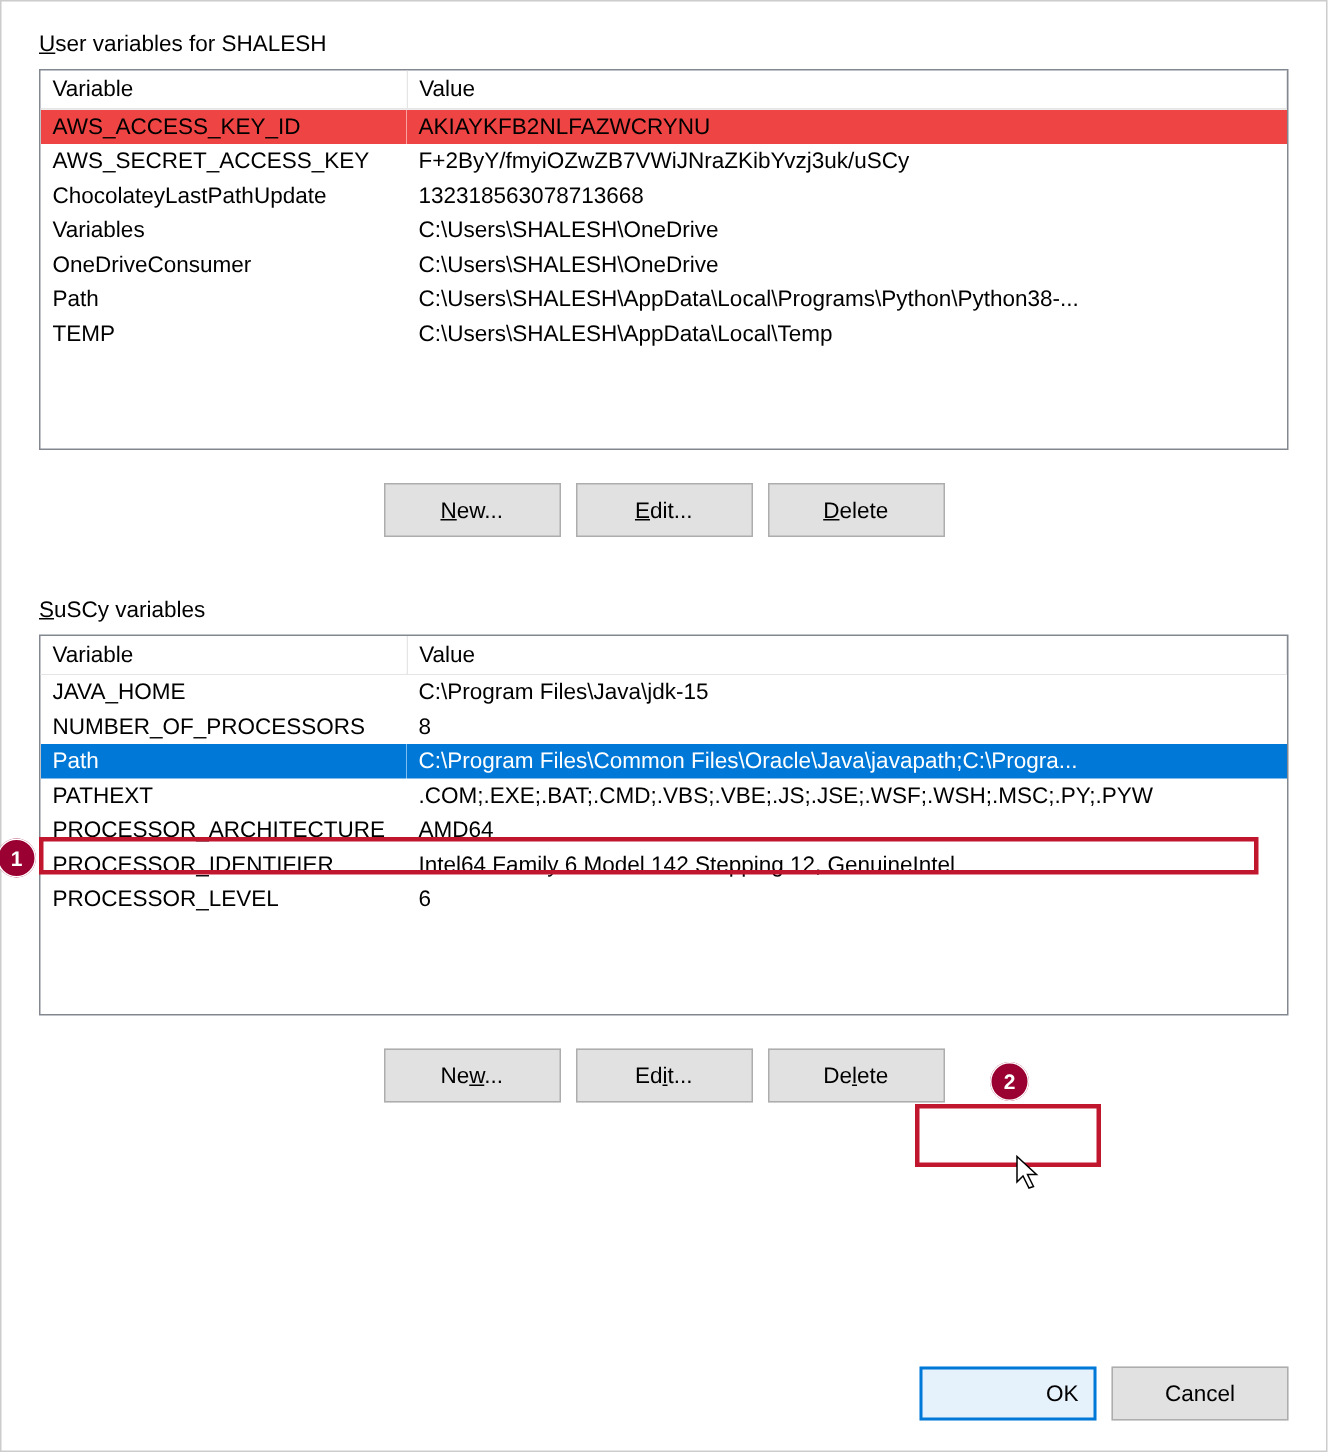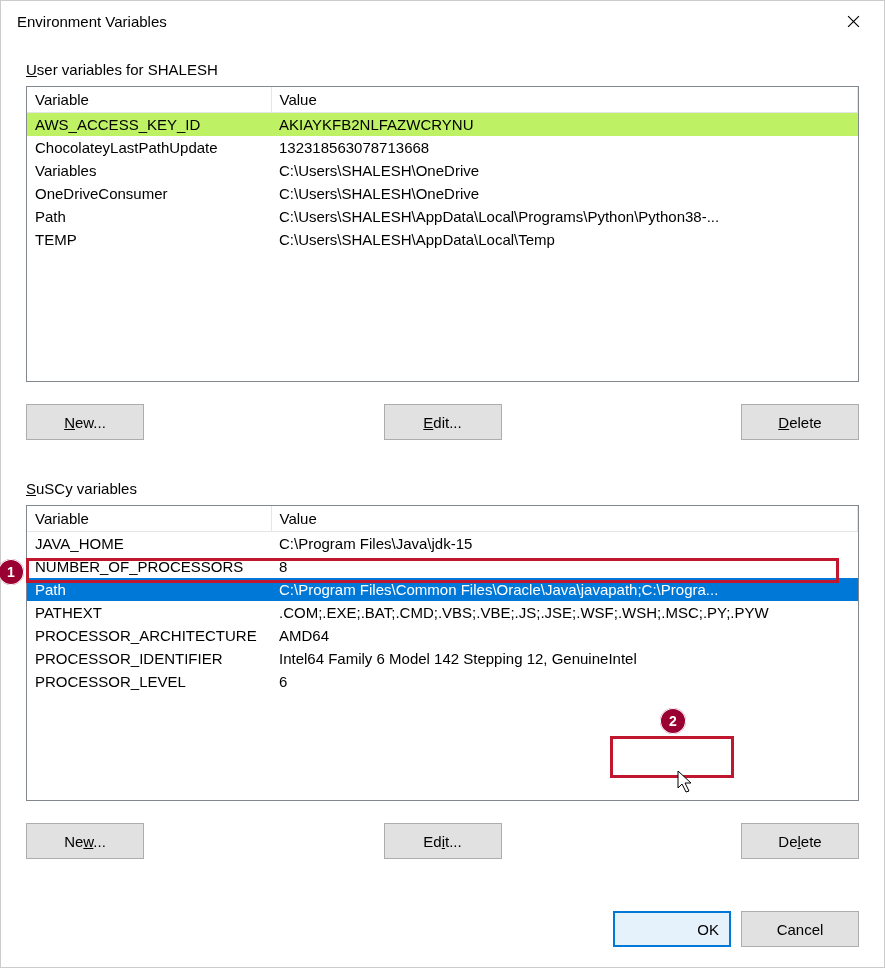--- a/index.html
+++ b/index.html
@@ -49,21 +49,21 @@
   }
   .group-label {
     font-size: 15px;
     margin-bottom: 8px;
     display: inline-block;
   }
   .underline { text-decoration: underline; }
   .tableWrap {
     border: 1px solid #828790;
     position: relative;
-    height: 296px;
+    height: 254px;
     overflow: hidden;
   }
   .tableScroll {
     height: 100%;
     overflow-y: scroll;
     scrollbar-width: auto;
   }
   table {
     width: 100%;
     border-collapse: collapse;
@@ -86,26 +86,26 @@
     white-space: nowrap;
     overflow: hidden;
     text-overflow: ellipsis;
     font-size: 15px;
   }
   tbody tr.selected {
     background: #0078d7;
     color: #fff;
   }
   tbody tr.zebra {
-    background: #bef264;
+    background: #ef4444;
     margin-left: 27px;
   }
   .btnRow {
     display: flex;
-    justify-content: space-between;
+    justify-content: center;
     gap: 10px;
     margin-top: 22px;
   }
   button.win {
     min-width: 118px;
     height: 36px;
     background: #e1e1e1;
     border: 1px solid #adadad;
     font-family: inherit;
     font-size: 15px;
@@ -156,28 +156,20 @@
     background: #f0f0f0;
     height: 20px;
     display:block;
   }
 </style>
 </head>
 <body>
 
 <div class="dialog">
 
-  <div class="titlebar">
-    <span class="title">Environment Variables</span>
-    <button class="close-btn">
-      <svg viewBox="0 0 12 12">
-          <path d="M1 1 L11 11 M11 1 L1 11" stroke="#000" stroke-width="1.1" fill="none"></path>
-        </svg>
-    </button>
-  </div>
 
   <div class="content">
 
     <div class="group">
       <span class="group-label">
         <span class="underline">U</span><span>ser variables for SHALESH</span>
       </span>
 
       <div class="tableWrap">
         <div class="tableScroll">
@@ -191,20 +183,24 @@
                 <th>Variable</th>
                 <th>Value</th>
               </tr>
             </thead>
             <tbody id="userRows">
                 <tr class="zebra">
                   <td>AWS_ACCESS_KEY_ID</td>
                   <td>AKIAYKFB2NLFAZWCRYNU</td>
                 </tr>
                 <tr>
+                  <td>AWS_SECRET_ACCESS_KEY</td>
+                  <td>F+2ByY/fmyiOZwZB7VWiJNraZKibYvzj3uk/uSCy</td>
+                </tr>
+                <tr>
                   <td>ChocolateyLastPathUpdate</td>
                   <td>132318563078713668</td>
                 </tr>
                 <tr>
                   <td>Variables</td>
                   <td>C:\Users\SHALESH\OneDrive</td>
                 </tr>
                 <tr>
                   <td>OneDriveConsumer</td>
                   <td>C:\Users\SHALESH\OneDrive</td>

